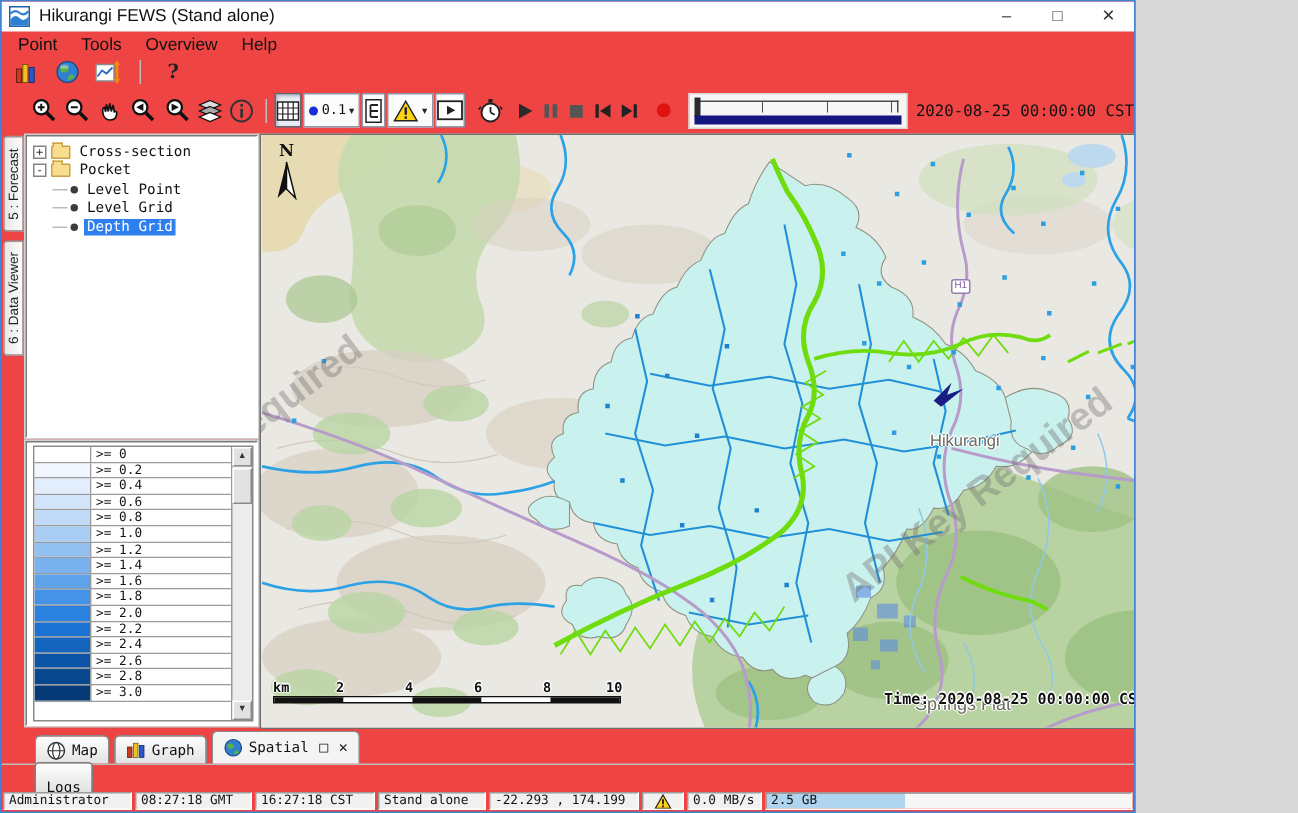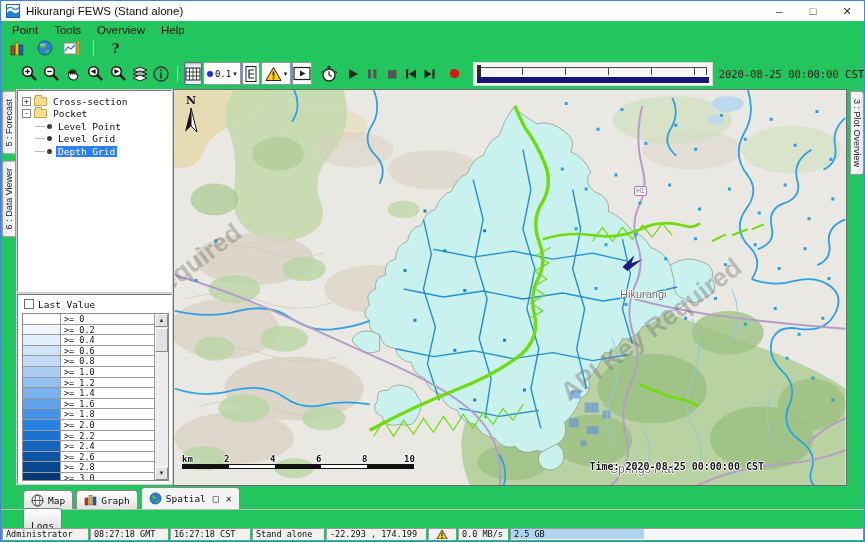--- a/index.html
+++ b/index.html
@@ -1,18 +1,18 @@
 <!DOCTYPE html>
 <html><head>
 <meta charset="utf-8">
 <style>
   * { box-sizing: border-box; margin: 0; padding: 0; }
   html,body { background:#d8d8d8; }
   body { font-family:"Liberation Sans", sans-serif; }
-  .window { position:relative; width:865px; height:542px; background:#22c55e;
+  .window { position:relative; width:757px; height:542px; background:#ef4444;
             border:1px solid #3f84d6; display:flex; flex-direction:column; overflow:hidden;justify-content:flex-end; }
 
   
   .titlebar { height:20px; background:#fff; display:flex; align-items:center; padding-left:5px; flex:0 0 auto; }
   .app-icon { width:14px; height:14px; margin-right:6px; flex:0 0 auto; }
   .title-text { font-size:11.5px; color:#111; }
   .win-controls { margin-left:auto; display:flex; height:100%; }
   .win-btn { width:34px; text-align:center; font-size:11px; color:#333; line-height:20px; cursor:default; }
 
   
@@ -335,24 +335,20 @@
         </div>
         <div class="tree-row">
           <span class="indent"></span>
             <span class="tree-line"></span>
           <span class="bullet"></span>
           <span class="tree-label sel">Depth Grid</span>
         </div>
       </div>
 
       <div class="legend-box">
-        <div class="legend-head">
-          <span class="checkbox"></span>
-          <span>Last Value</span>
-        </div>
         <div class="legend-list">
           <div class="lg-rows">
             <div class="lg-row">
                 <span class="sw" style="background-color: rgb(255, 255, 255);"></span>
                 <span class="lb">&gt;= 0</span>
               </div>
             <div class="lg-row">
                 <span class="sw" style="background-color: rgb(242, 247, 255);"></span>
                 <span class="lb">&gt;= 0.2</span>
               </div>

